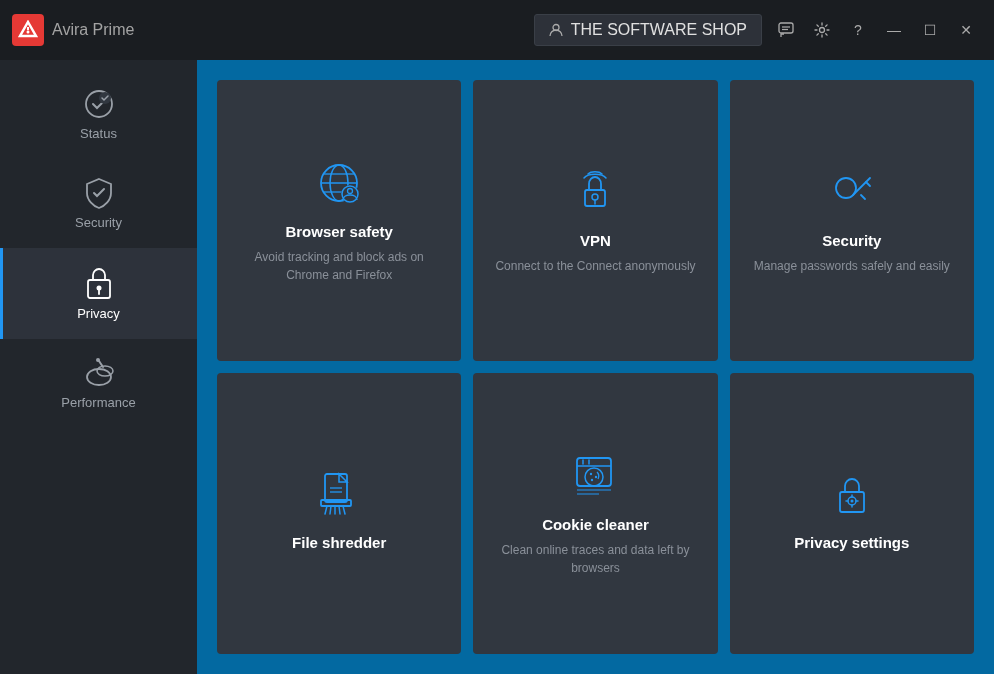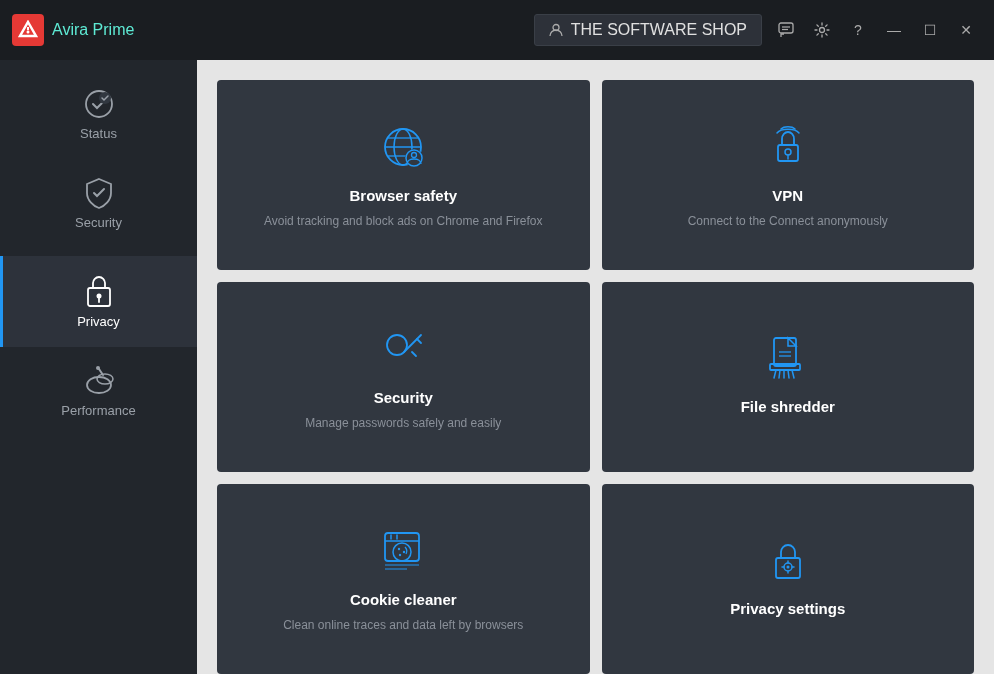--- a/index.html
+++ b/index.html
@@ -33,21 +33,21 @@
       background: #e53935;
       border-radius: 4px;
       display: flex;
       align-items: center;
       justify-content: center;
       color: white;
       font-weight: bold;
       font-size: 18px;
     }
     .title-bar-title {
-      color: #5eead4;
+      color: #a3a3a3;
       font-size: 16px;
       font-weight: 400;
     }
     .title-bar-spacer { flex: 1; }
     .title-bar-user {
       background: #2d3139;
       border: 1px solid #3a3f47;
       border-radius: 3px;
       padding: 6px 14px;
       color: #e0e0e0;
@@ -101,21 +101,20 @@
       padding: 18px 6px;
       cursor: pointer;
       color: #9aa0a8;
       font-size: 14px;
       gap: 6px;
       position: relative;
     }
     .nav-item.active {
       color: #ffffff;
       background: #2d323b;
-      margin-top: 8px;
     }
     .nav-item.active::before {
       content: '';
       position: absolute;
       left: 0;
       top: 0;
       bottom: 0;
       width: 3px;
       background: #2196f3;
     }
@@ -123,24 +122,24 @@
       font-size: 28px;
       line-height: 1;
     }
     .nav-label {
       font-size: 13px;
     }
 
     
     .content-area {
       flex: 1;
-      background: #e5e5e5;
+      background: #0369a1;
       padding: 20px;
       display: grid;
-      grid-template-columns: repeat(2, 1fr);
+      grid-template-columns: repeat(3, 1fr);
       grid-template-rows: repeat(2, 1fr);
       gap: 12px;
       align-content: start;
     }
 
     
     .feature-card {
       background: #313740;
       border-radius: 4px;
       display: flex;

